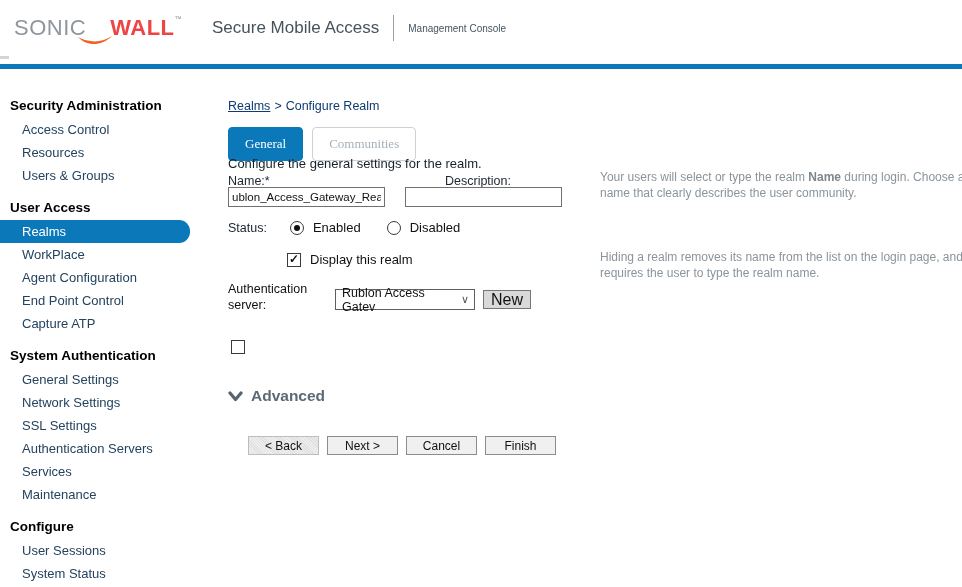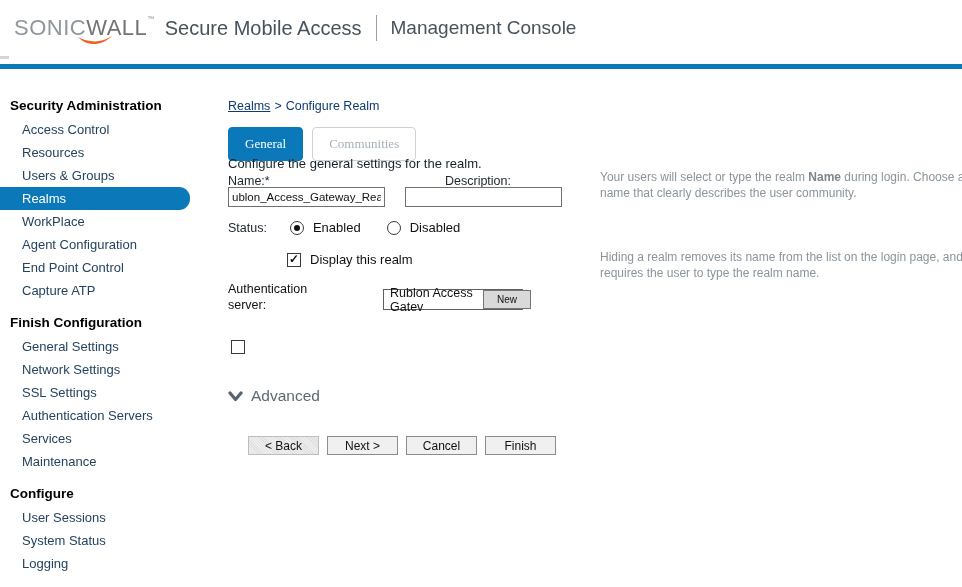--- a/index.html
+++ b/index.html
@@ -4,26 +4,26 @@
 <style>
   * { box-sizing: border-box; margin: 0; padding: 0; }
   html,body { background:#fff; }
   body { font-family: "Liberation Sans", sans-serif; }
   .screen { position:relative; width:962px; height:587px; background:#fff; overflow:hidden; }
 
   
   .header { position:absolute; top:0; left:0; width:100%; height:56px; display:flex; align-items:center; padding-left:14px; background:#fff; }
   .logo { position:relative; display:inline-block; font-size:22px; letter-spacing:0.5px; }
   .logo-sonic { color:#8e969e; font-weight:400; }
-  .logo-wall { color:#737373; font-weight:normal; }
+  .logo-wall { color:#ef4444; font-weight:bold;margin-left:24px; }
   .logo-tm { color:#8e969e; font-size:7px; vertical-align:top; }
   .swoosh { position:absolute; left:63px; top:20px; }
-  .product { margin-left:10px; font-size:20px; color:#46535d; }
+  .product { margin-left:30px; font-size:17px; color:#46535d; }
   .vdiv { display:inline-block; width:1px; height:26px; background:#97a0a8; margin:0 14px; }
-  .console { font-size:19px; color:#46535d; }
+  .console { font-size:10px; color:#46535d; }
   .left-notch { position:absolute; left:0; top:56px; width:9px; height:3px; background:#d4d4d4; }
   .accent-bar { position:absolute; left:0; top:64px; width:100%; height:5px; background:#0b79b9; }
 
   
   .sidebar { position:absolute; left:0; top:90px; width:200px; }
   .sb-head { font-size:13.5px; font-weight:bold; color:#000; margin:13px 0 5px 10px; }
   .sb-head:first-child { margin-top:8px; }
   .sb-item { font-size:13px; color:#24435f; padding:4px 0 4px 22px; cursor:pointer; white-space:nowrap; }
   .sb-item.selected { background:#0b79b9; color:#fff; border-radius:0 11px 11px 0; width:190px; }
 
@@ -56,27 +56,27 @@
   .radio-lbl { margin:0 26px 0 9px; color:#111; font-size:13px; }
   .radio-lbl.last { margin-right:0; }
 
   .display-row { top:162px; left:59px; display:flex; align-items:center; }
   .checkbox { width:14px; height:14px; border:1px solid #3a3a3a; background:#fff; display:inline-flex; align-items:center; justify-content:center; cursor:pointer; flex:none; }
   .checkbox.checked::after { content:"✓"; font-size:12px; font-weight:bold; color:#111; line-height:1; margin-top:-1px; }
   .cb-lbl { margin-left:9px; color:#111; font-size:13px; }
 
   .auth-row { top:192px; }
   .auth-lbl { position:absolute; left:0; top:0; width:100px; line-height:1.25; color:#111; font-size:12.5px; }
-  .selectbox { position:absolute; left:107px; top:7px; width:140px; height:21px; border:1px solid #5f5f5f; background:#fff; display:flex; align-items:center; justify-content:space-between; padding:0 5px 0 6px; font-size:12.5px; color:#111; cursor:pointer;margin-left:48px; }
+  .selectbox { position:absolute; left:107px; top:7px; width:140px; height:21px; border:1px solid #5f5f5f; background:#fff; display:flex; align-items:center; justify-content:space-between; padding:0 5px 0 6px; font-size:12.5px; color:#111; cursor:pointer; }
   .sel-chevron { color:#555; font-size:11px; }
-  .btn-new { position:absolute; left:255px; top:8px; width:48px; height:19px; background:#d9d9d9; border:1px solid #757575; font-size:10px; font-family:"Liberation Sans",sans-serif; cursor:pointer; color:#111; }
+  .btn-new { position:absolute; left:255px; top:8px; width:48px; height:19px; background:#d9d9d9; border:1px solid #757575; font-size:16px; font-family:"Liberation Sans",sans-serif; cursor:pointer; color:#111; }
 
   .acct-row { top:250px; left:3px; display:flex; align-items:center; }
 
-  .advanced-row { top:297px; display:flex; align-items:center; cursor:pointer; }
+  .advanced-row { top:297px; display:flex; align-items:center; cursor:pointer;font-weight:bold; }
   .adv-lbl { margin-left:8px; font-size:15.5px; color:#5c6a75; }
 
   .buttons-row { top:346px; display:flex;padding-left:20px; }
   .btn { height:19px; min-width:71px; margin-right:8px; background:#f0f0f0; border:1px solid #8c8c8c; font-size:12px; font-family:"Liberation Sans",sans-serif; color:#111; cursor:pointer; }
   .btn-back { background-color:#e8e8e8; background-image:repeating-linear-gradient(45deg,#efefef 0 1px,#e0e0e0 1px 2px); border-color:#bdbdbd; }
 
   
   .help1 { position:absolute; left:372px; top:79px; width:368px; }
   .help2 { position:absolute; left:372px; top:159px; width:372px; }
   .help { font-size:12px; color:#8b949b; line-height:1.35; }
@@ -100,27 +100,28 @@
   </div>
   <div class="left-notch"></div>
   <div class="accent-bar"></div>
 
   <nav class="sidebar">
     <div class="sb-head">Security Administration</div>
     <div class="sb-item">Access Control</div>
     <div class="sb-item">Resources</div>
     <div class="sb-item">Users &amp; Groups</div>
 
+    <div class="sb-head">User Access</div>
     <div class="sb-item selected">Realms</div>
     <div class="sb-item">WorkPlace</div>
     <div class="sb-item">Agent Configuration</div>
     <div class="sb-item">End Point Control</div>
     <div class="sb-item">Capture ATP</div>
 
-    <div class="sb-head">Finish Configuration</div>
+    <div class="sb-head">System Authentication</div>
     <div class="sb-item">General Settings</div>
     <div class="sb-item">Network Settings</div>
     <div class="sb-item">SSL Settings</div>
     <div class="sb-item">Authentication Servers</div>
     <div class="sb-item">Services</div>
     <div class="sb-item">Maintenance</div>
 
     <div class="sb-head">Configure</div>
     <div class="sb-item">User Sessions</div>
     <div class="sb-item">System Status</div>

